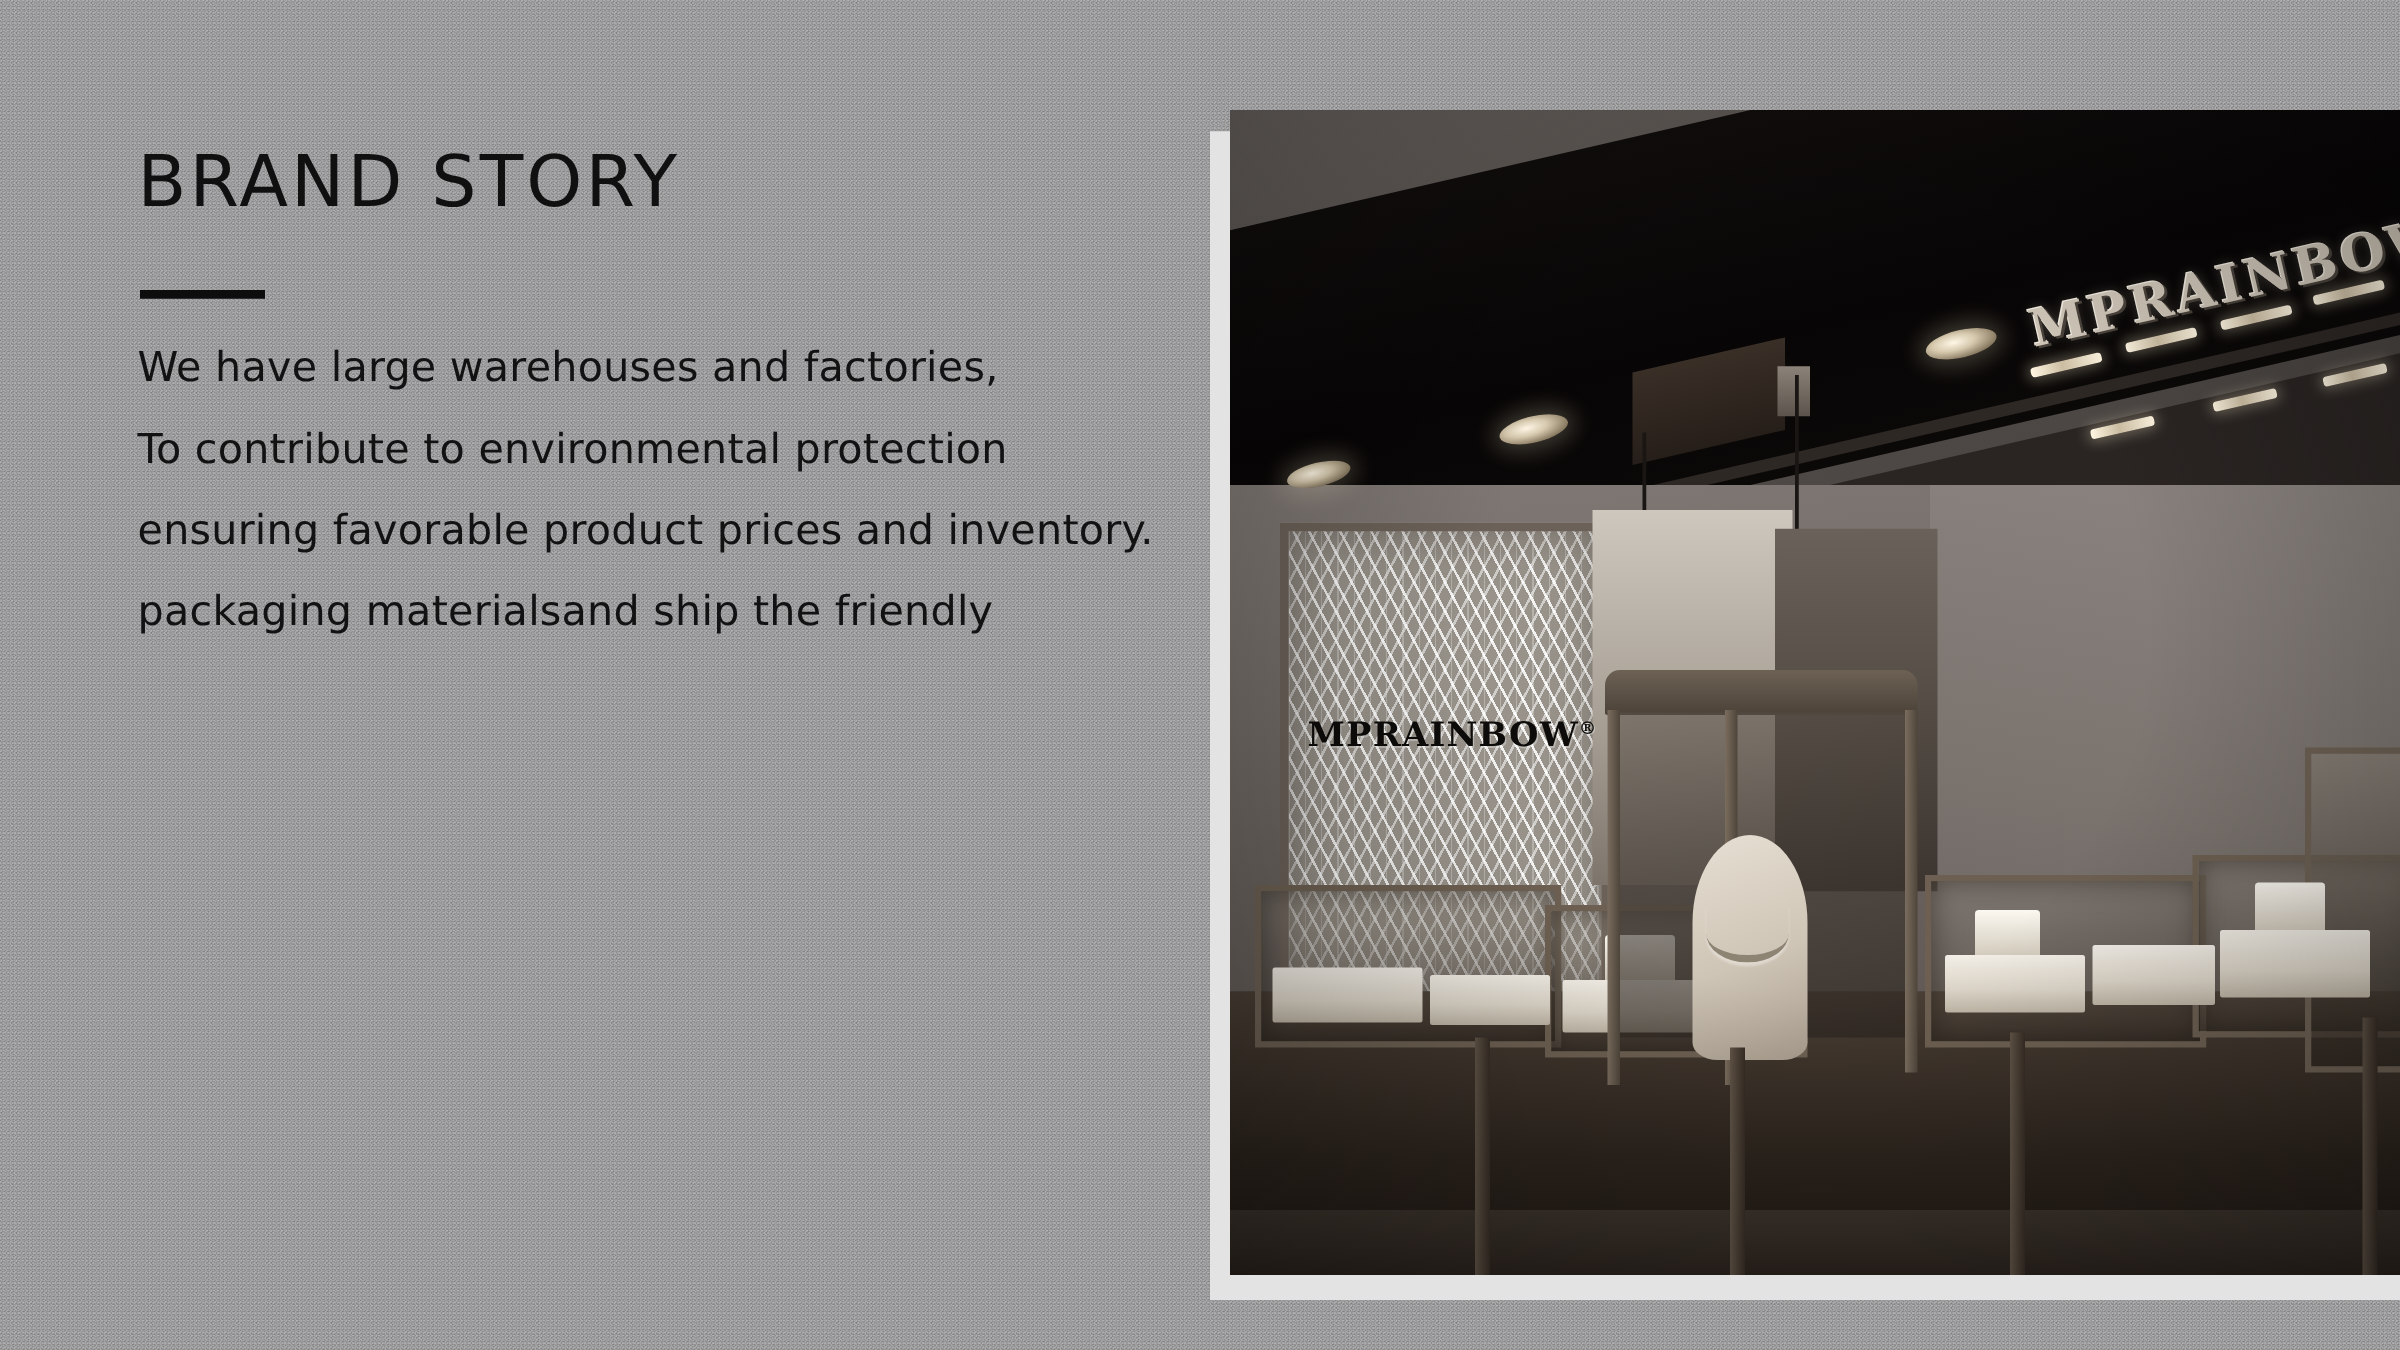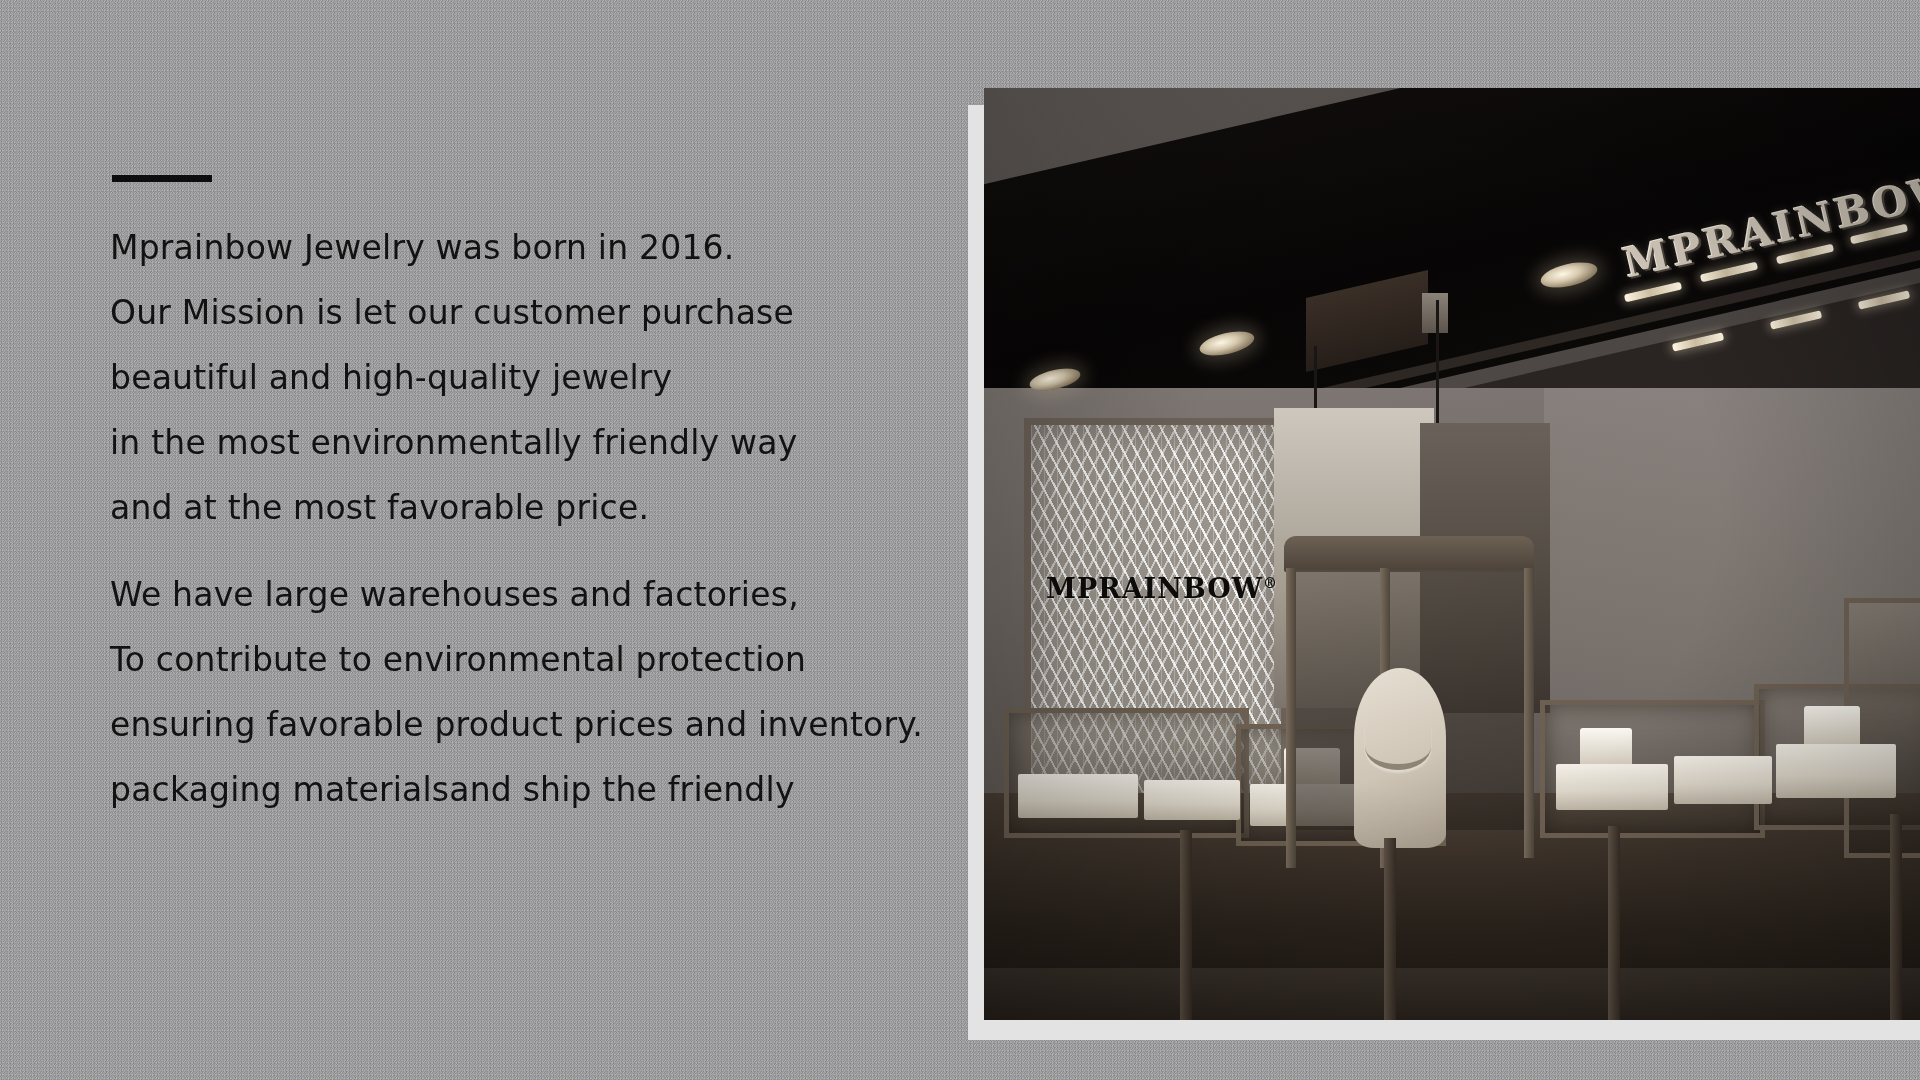--- a/index.html
+++ b/index.html
@@ -298,30 +298,24 @@
     pointer-events: none;
   }
 </style>
 </head>
 <body>
 
 <div id="slide" style="background-color: rgb(155, 155, 157);">
 
   <div class="text-col">
 
+    <h1 class="page-title">BRAND STORY</h1>
 
     <div class="title-rule"></div>
 
-    <div class="body-block">
-      <div class="body-line">Mprainbow Jewelry was born in 2016.</div>
-      <div class="body-line">Our Mission is let our customer purchase</div>
-      <div class="body-line">beautiful and high-quality jewelry</div>
-      <div class="body-line">in the most environmentally friendly way</div>
-      <div class="body-line">and at the most favorable price.</div>
-    </div>
 
     <div class="para-gap"></div>
 
     <div class="body-block" style="margin-top:0">
       <div class="body-line">We have large warehouses and factories,</div>
       <div class="body-line">To contribute to environmental protection</div>
       <div class="body-line">ensuring favorable product prices and inventory.</div>
       <div class="body-line">packaging materialsand ship the friendly</div>
     </div>
   </div>

